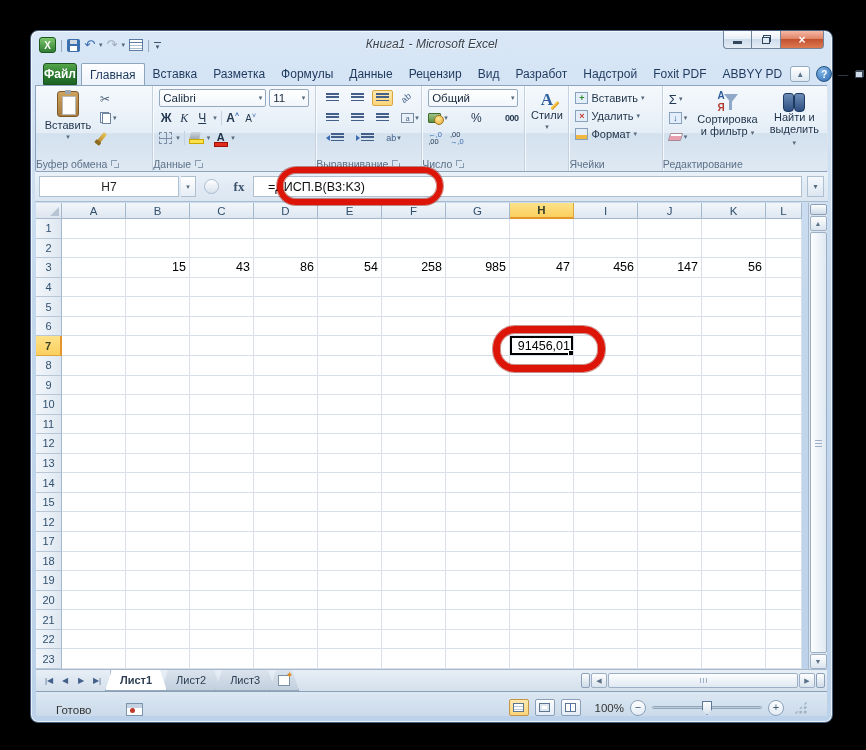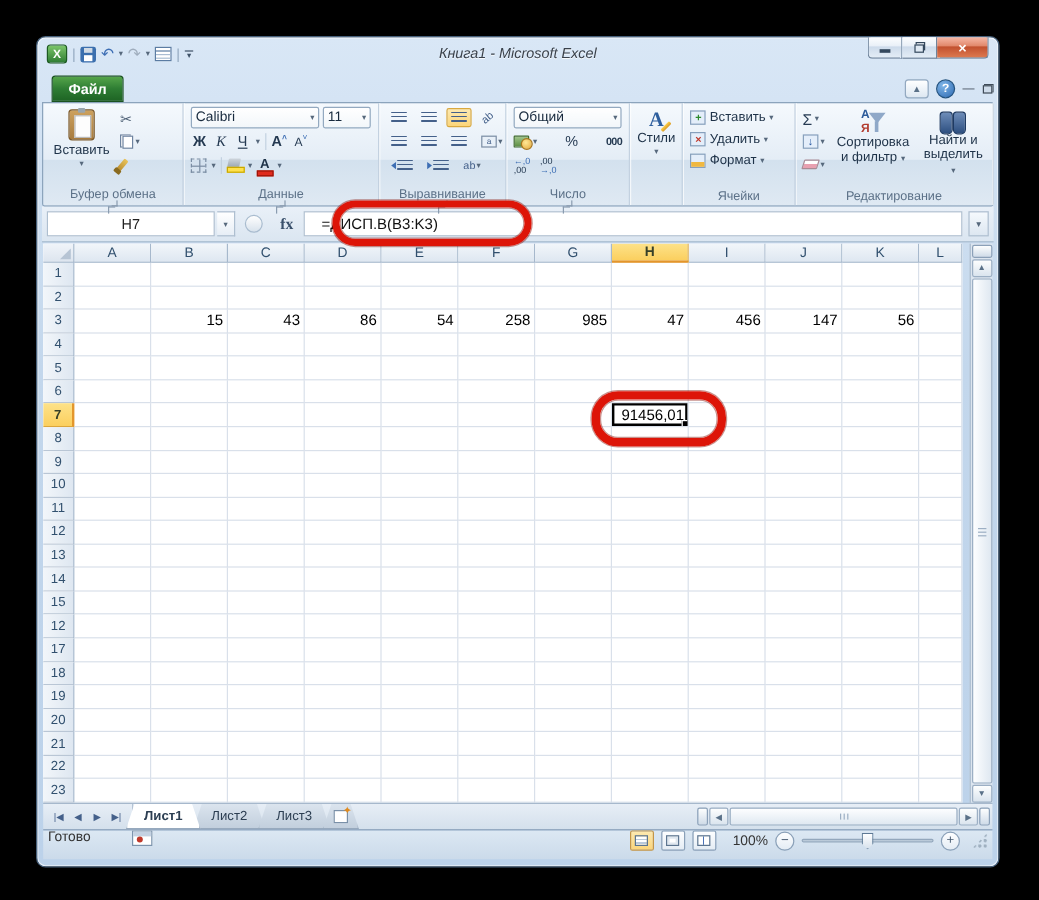--- a/index.html
+++ b/index.html
@@ -54,21 +54,21 @@
   .wb-restore { width:9px; height:8px; position:relative; display:inline-block; }
   .wb-restore::before { content:""; position:absolute; right:0; top:0; width:6px; height:5px; border:1px solid #3f4b58; }
   .wb-restore::after { content:""; position:absolute; left:0; bottom:0; width:6px; height:5px; border:1px solid #3f4b58; background:#cfdcea; }
 
   
   .ribbon { position:absolute; left:4px; right:4px; top:54px; height:87px;
     background:linear-gradient(#f5f9fd,#e4edf6 55%,#d3e1ee 56%,#dfe9f3);
     border:1px solid #8ca4bc; border-radius:0 2px 2px 2px; display:flex; z-index:2; }
   .rgroup { position:relative; display:flex; flex-direction:column; border-right:1px solid #c3d1e0; box-shadow:1px 0 0 rgba(255,255,255,.7); }
   .rg-body { flex:1; display:flex; padding:3px 4px 0 4px; }
-  .rg-label { height:15px; display:flex; align-items:center; justify-content:center; gap:4px; font-size:10.5px; color:#5c7188;flex-direction:column; }
+  .rg-label { height:15px; display:flex; align-items:center; gap:4px; font-size:10.5px; color:#5c7188; }
   .launcher { width:8px; height:8px; position:relative; }
   .launcher::before { content:""; position:absolute; left:0; top:0; width:5px; height:5px; border-left:1px solid #8a9cb0; border-top:1px solid #8a9cb0; }
   .launcher::after { content:""; position:absolute; right:0; bottom:0; width:4px; height:4px; border-right:1px solid #8a9cb0; border-bottom:1px solid #8a9cb0; }
   .bigbtn { display:flex; flex-direction:column; align-items:center; justify-content:flex-start; padding:2px 4px; font-size:11px; color:#1e3248; text-align:center; line-height:12px; border-radius:3px; }
   .drop { font-size:7px; color:#56687c; }
   .clipboard-ico { width:22px; height:26px; background:linear-gradient(#cda15e,#a87c3e); border:1px solid #7d5a2a; border-radius:3px; position:relative; margin-bottom:2px; }
   .clipboard-ico::before { content:""; position:absolute; left:4px; top:4px; width:12px; height:17px; background:#fdfdfd; border:1px solid #b9b9b9; }
   .clipboard-ico::after { content:""; position:absolute; left:7px; top:-2px; width:6px; height:4px; background:#9aa5ad; border-radius:1px; }
   .smallcol { display:flex; flex-direction:column; gap:3px; padding:2px 0 0 2px; }
   .sbtn { display:flex; align-items:center; gap:2px; font-size:12px; height:16px; padding:0 2px; border-radius:2px; color:#24486e; }
@@ -188,21 +188,21 @@
   .insheet-ico { width:12px; height:11px; background:#fff; border:1px solid #7a90a8; position:relative; }
   .insheet-ico::after { content:"✦"; position:absolute; right:-4px; top:-6px; color:#e08a1e; font-size:9px; }
   .hscroll { margin-left:auto; display:flex; align-items:center; gap:1px; padding:2px 2px; }
   .hsplit { width:9px; height:15px; background:linear-gradient(#fdfefe,#cfdbe8); border:1px solid #8ba0b8; border-radius:2px; }
   .harrow { width:16px; height:15px; background:linear-gradient(#fdfefe,#dae4ee); border:1px solid #9cafc4; border-radius:2px; color:#5a7188; font-size:7px; display:flex; align-items:center; justify-content:center; }
   .hthumb { width:190px; height:15px; background:linear-gradient(#fdfeff,#dfe8f1); border:1px solid #9cafc4; border-radius:2px; position:relative; }
   .hthumb::after { content:""; position:absolute; top:4px; bottom:4px; left:50%; width:1px; background:#9cafc4; box-shadow:-3px 0 0 #9cafc4, 3px 0 0 #9cafc4; }
 
   
   .statusbar { position:absolute; left:5px; right:5px; top:660px; height:25px; background:linear-gradient(#dce8f3,#cbdaea);
-    border-top:1px solid #8ba0b8; display:flex; align-items:flex-start; padding:0 4px; gap:10px; }
+    border-top:1px solid #8ba0b8; display:flex; align-items:flex-end; padding:0 20px; gap:10px; }
   .status-ready { font-size:11.5px; color:#333; width:60px; }
   .macro-ico { width:17px; height:13px; border:1px solid #7c94ad; background:#fff; position:relative; }
   .macro-ico::before { content:""; position:absolute; left:0; right:0; top:0; height:4px; background:#c4d2e2; }
   .macro-ico::after { content:""; position:absolute; left:3px; bottom:2px; width:5px; height:5px; background:#c0392b; border-radius:50%; }
   .status-right { margin-left:auto; display:flex; align-items:center; gap:6px; }
   .viewbtn { width:20px; height:17px; border:1px solid #8aa0b8; border-radius:2px; background:linear-gradient(#fdfeff,#e4ecf4); display:flex; align-items:center; justify-content:center; }
   .viewbtn.sel { background:linear-gradient(#fde9b0,#fbd57a); border-color:#c49546; }
   .vb-normal { width:11px; height:9px; border:1px solid #5c7590; background:repeating-linear-gradient(to bottom,#fff 0 2px,#b9c9da 2px 3px); }
   .vb-layout { width:11px; height:9px; border:1px solid #5c7590; background:#fff; box-shadow:inset 0 0 0 2px #dfe7ef; }
   .vb-break { width:11px; height:9px; border:1px solid #5c7590; background:linear-gradient(to right,#fff 45%,#4a72b8 45%,#4a72b8 55%,#fff 55%); }
@@ -246,20 +246,33 @@
           </div>
         <div class="wbtn max">
             <span class="glyph-restore"></span>
           </div>
         <div class="wbtn close">×</div>
       </div>
     </div>
 
     <div class="tabrow">
       <div class="file-tab">Файл</div>
+      <div id="ribbon-tabs" style="display:flex;align-items:flex-end;">
+          <div class="rtab active">Главная</div>
+          <div class="rtab">Вставка</div>
+          <div class="rtab">Разметка</div>
+          <div class="rtab">Формулы</div>
+          <div class="rtab">Данные</div>
+          <div class="rtab">Рецензир</div>
+          <div class="rtab">Вид</div>
+          <div class="rtab">Разработ</div>
+          <div class="rtab">Надстрой</div>
+          <div class="rtab">Foxit PDF</div>
+          <div class="rtab">ABBYY PD</div>
+        </div>
       <div class="tabrow-right">
         <div class="chev-up">▲</div>
         <div class="help-btn">?</div>
         <div class="wbmini">
           <span>—</span>
           <span class="wb-restore"></span>
 
         </div>
       </div>
     </div>

